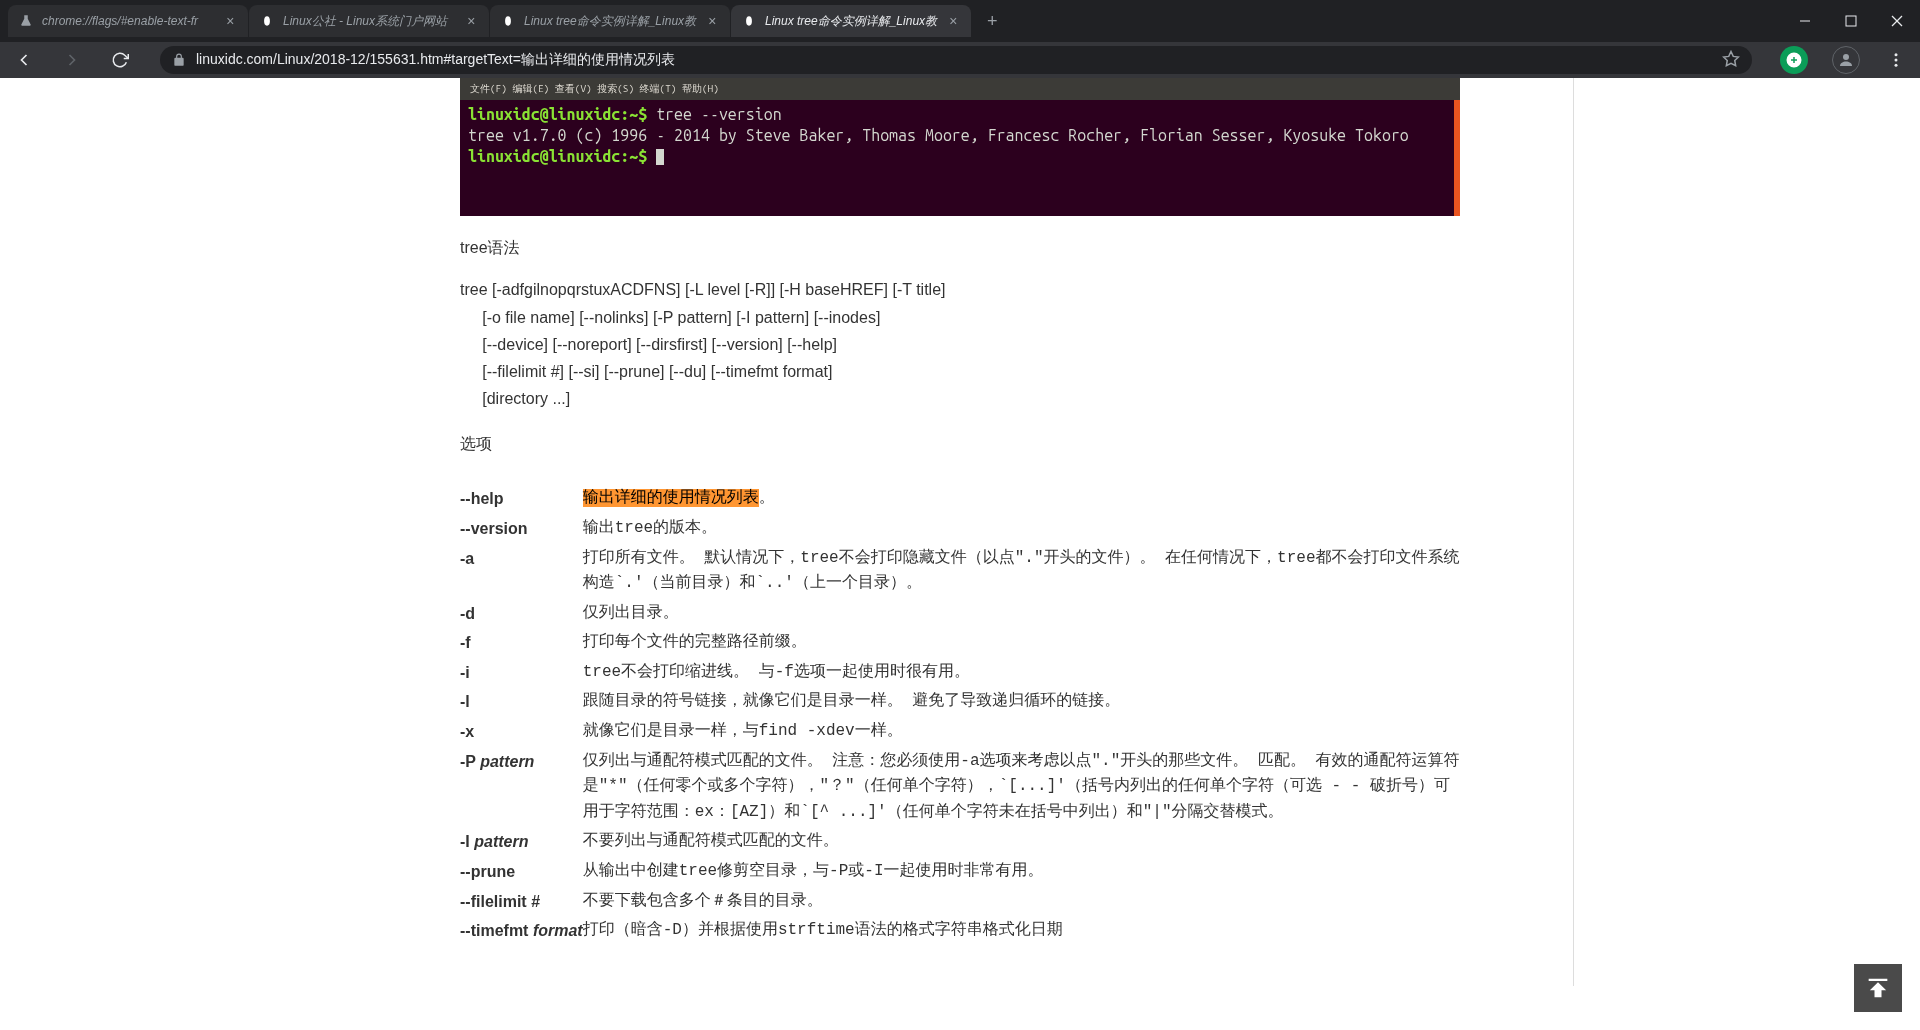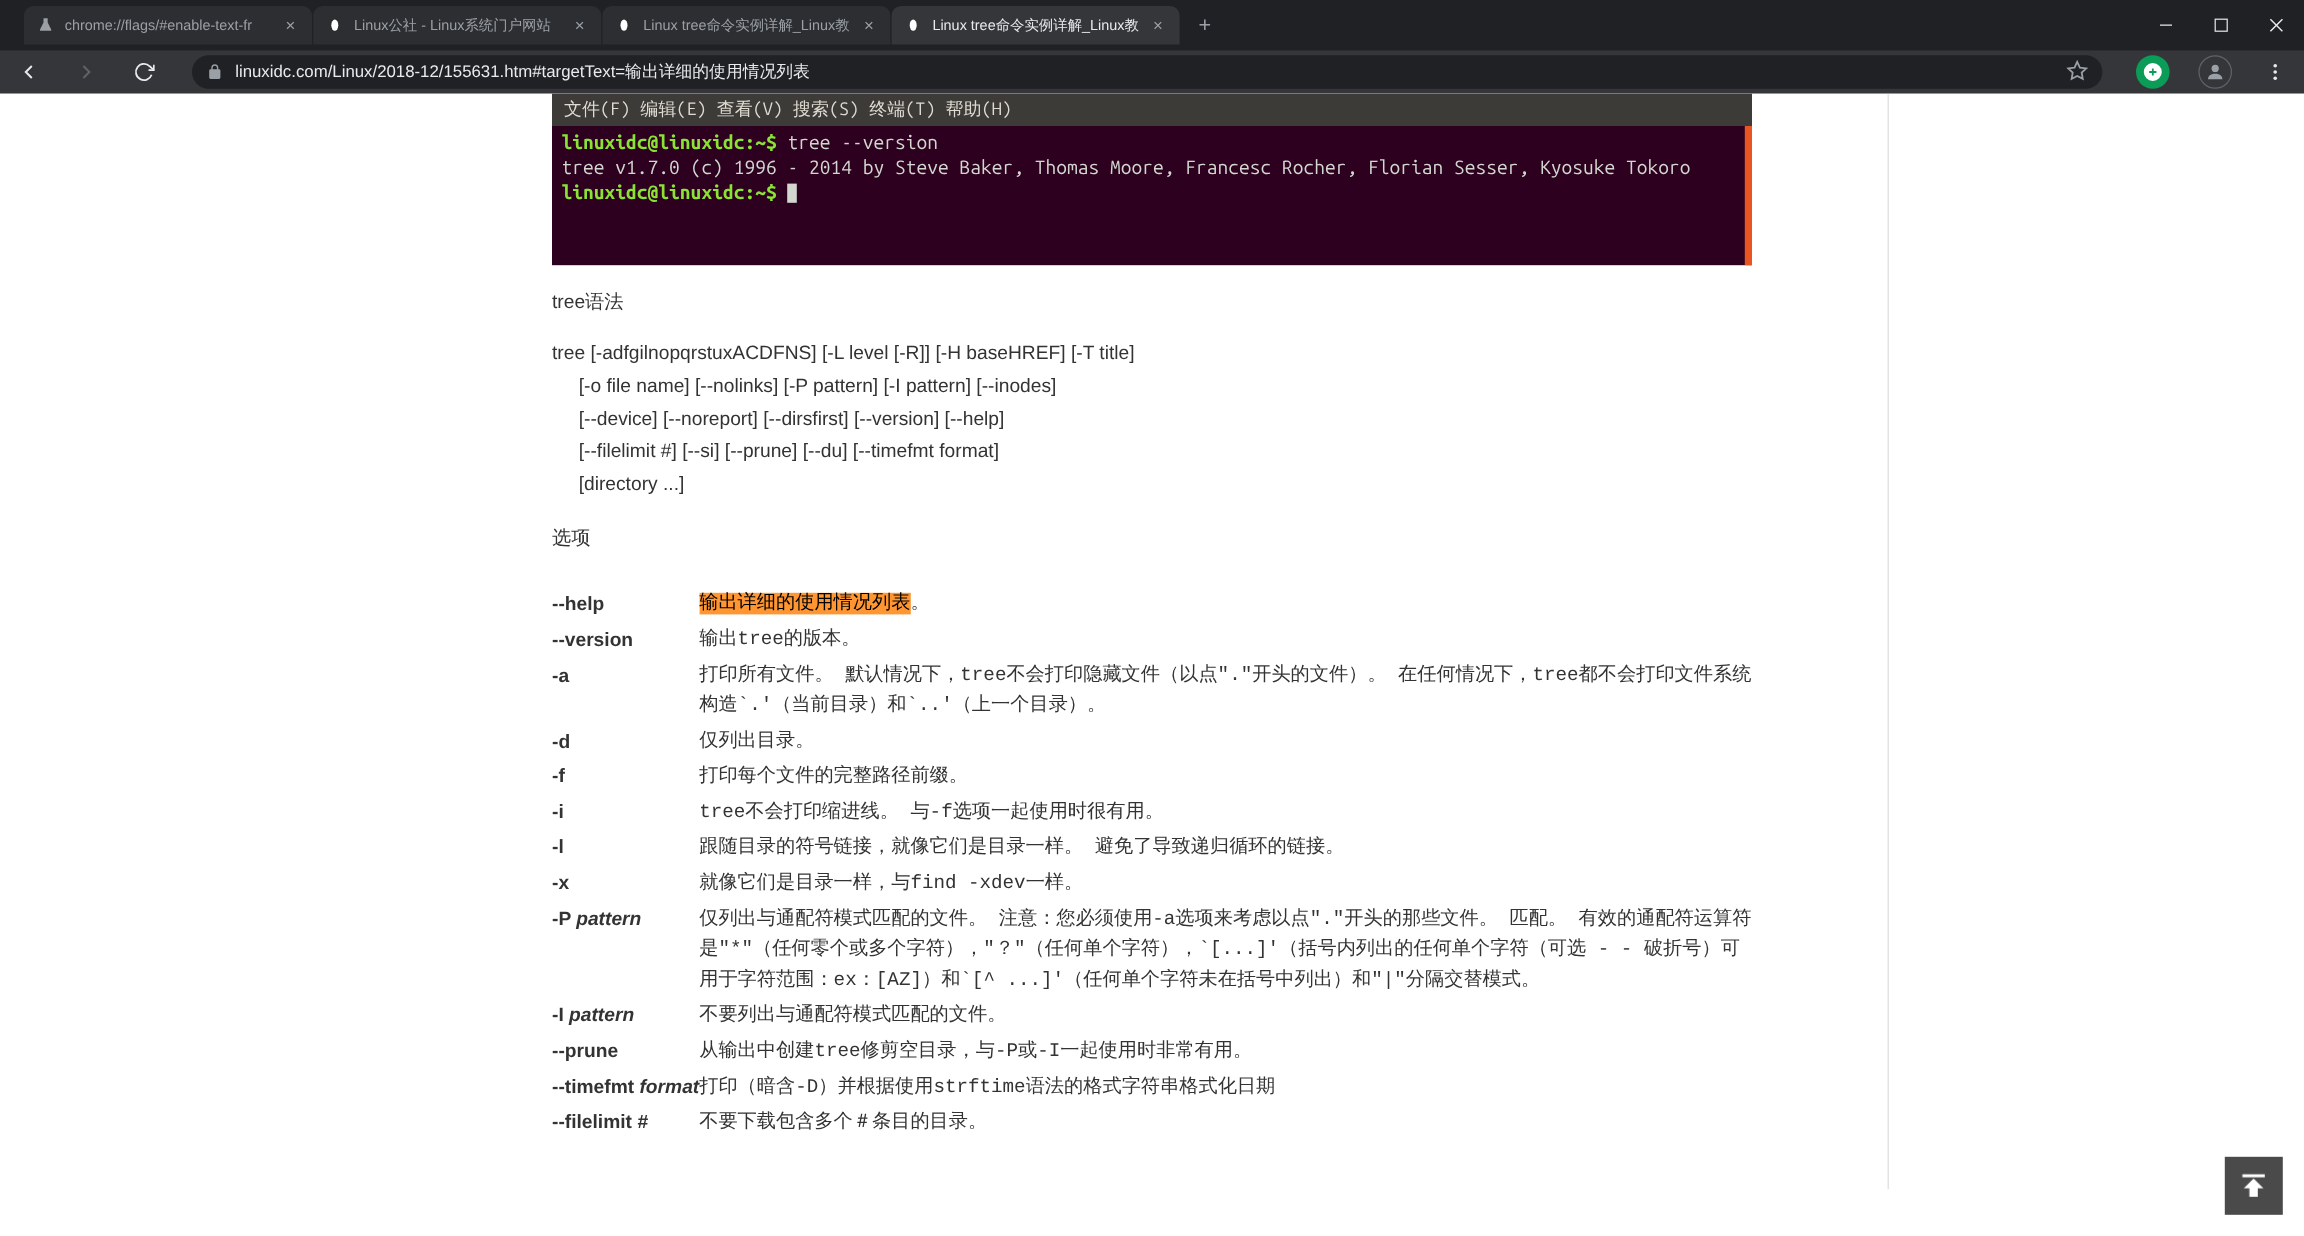--- a/index.html
+++ b/index.html
@@ -1,20 +1,20 @@
 <!DOCTYPE html>
 <html><head>
   <meta charset="utf-8">
   <style>
     * { margin: 0; padding: 0; box-sizing: border-box; }
     body { font-family: Arial, "Microsoft YaHei", sans-serif; background: #fff; overflow: hidden; width: 1920px; height: 1030px; }
     
     
     .browser-chrome { background: #202124; color: #e8eaed; }
-    .tab-bar { display: flex; align-items: center; height: 42px; background: #202124; padding-left: 20px; }
+    .tab-bar { display: flex; align-items: center; height: 42px; background: #202124; padding-left: 8px; font-style: italic; }
     .tab { display: flex; align-items: center; height: 32px; padding: 0 10px; margin-right: 1px; background: #2d2e31; border-radius: 8px 8px 0 0; min-width: 240px; max-width: 240px; font-size: 12px; color: #9aa0a6; cursor: pointer; position: relative; }
     .tab.active { background: #35363a; color: #e8eaed; }
     .tab-favicon { width: 16px; height: 16px; margin-right: 8px; flex-shrink: 0; display: flex; align-items: center; justify-content: center; }
     .tab-favicon svg { width: 14px; height: 14px; }
     .tab-title { flex: 1; white-space: nowrap; overflow: hidden; text-overflow: ellipsis; }
     .tab-close { width: 16px; height: 16px; margin-left: 6px; color: #9aa0a6; cursor: pointer; display: flex; align-items: center; justify-content: center; font-size: 14px; }
     .new-tab { width: 28px; height: 28px; display: flex; align-items: center; justify-content: center; color: #9aa0a6; cursor: pointer; font-size: 18px; margin-left: 6px; }
     .window-controls { margin-left: auto; display: flex; }
     .win-btn { width: 46px; height: 36px; display: flex; align-items: center; justify-content: center; color: #e8eaed; cursor: pointer; }
     .win-btn svg { width: 12px; height: 12px; }
@@ -29,21 +29,21 @@
     .profile-icon { width: 28px; height: 28px; border-radius: 50%; border: 1px solid #5f6368; display: flex; align-items: center; justify-content: center; margin: 0 4px; color: #e8eaed; }
     .menu-icon { width: 32px; height: 32px; display: flex; align-items: center; justify-content: center; color: #e8eaed; cursor: pointer; }
     
     
     .page-viewport { height: calc(1030px - 72px); overflow-y: auto; background: #fff; position: relative; }
     .page-content { width: 1000px; margin: 0 auto; background: #fff; padding: 0 0 40px 0; position: relative; }
     .article { padding: 0; }
     
     .terminal-wrap { margin: 0 0 20px 0; }
     .terminal { background: #2c001e; font-family: "Ubuntu Mono", monospace; font-size: 16px; position: relative; }
-    .terminal-menu { background: #3c3b37; color: #dfdbd2; padding: 4px 10px; font-size: 15px; }
+    .terminal-menu { background: #3c3b37; color: #dfdbd2; padding: 4px 10px; font-size: 10px; }
     .terminal-body { padding: 4px 8px 50px 8px; border-right: 6px solid #e95420; line-height: 1.3; }
     .term-prompt { color: #8ae234; font-weight: bold; }
     .term-cmd { color: #d3d7cf; }
     .term-out { color: #d3d7cf; }
     .term-cursor { background: #d3d7cf; display: inline-block; width: 8px; height: 16px; vertical-align: middle; }
     
     .section { margin: 10px 0; color: #333; font-size: 16px; line-height: 1.5; }
     .syntax-title { font-weight: normal; margin: 18px 0 14px 0; }
     .syntax-title strong { font-weight: normal; }
     .syntax-block { margin: 16px 0 18px 0; line-height: 1.7; }
@@ -242,26 +242,26 @@
             </tr>
             <tr>
               <td class="opt-name">-I <em>pattern</em></td>
               <td class="opt-desc">不要列出与通配符模式匹配的文件。</td>
             </tr>
             <tr>
               <td class="opt-name">--prune</td>
               <td class="opt-desc">从输出中创建tree修剪空目录，与-P或-I一起使用时非常有用。</td>
             </tr>
             <tr>
+              <td class="opt-name">--filelimit <em>#</em></td>
+              <td class="opt-desc">不要下载包含多个＃条目的目录。</td>
+            </tr>
+            <tr>
               <td class="opt-name">--timefmt <em>format</em></td>
               <td class="opt-desc">打印（暗含-D）并根据使用strftime语法的格式字符串格式化日期</td>
-            </tr>
-            <tr>
-              <td class="opt-name">--filelimit <em>#</em></td>
-              <td class="opt-desc">不要下载包含多个＃条目的目录。</td>
             </tr>
           </tbody>
       </table>
     </div>
   </div>
 </div>
 
 <div class="back-to-top">
   <svg width="28" height="28" viewBox="0 0 24 24">
       <path d="M4 4h16v2H4zM12 7l-7 7h4v6h6v-6h4z"></path>

